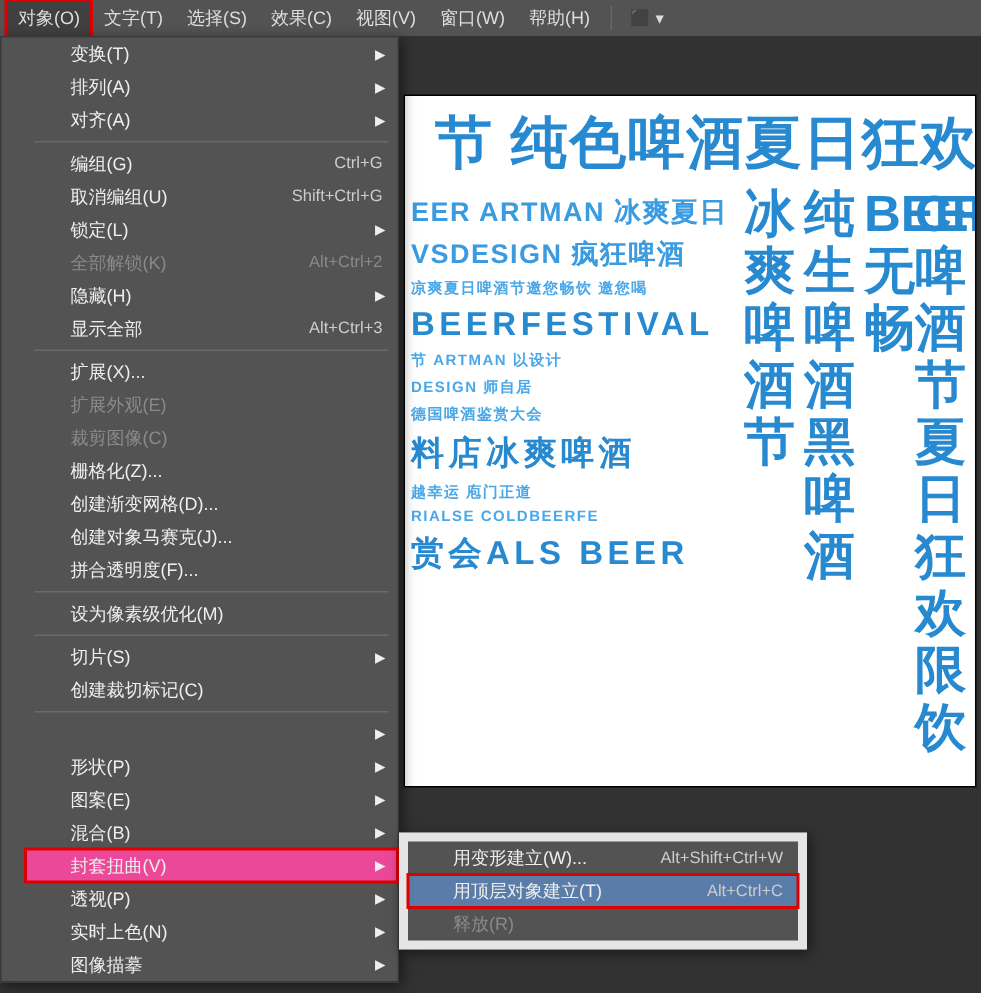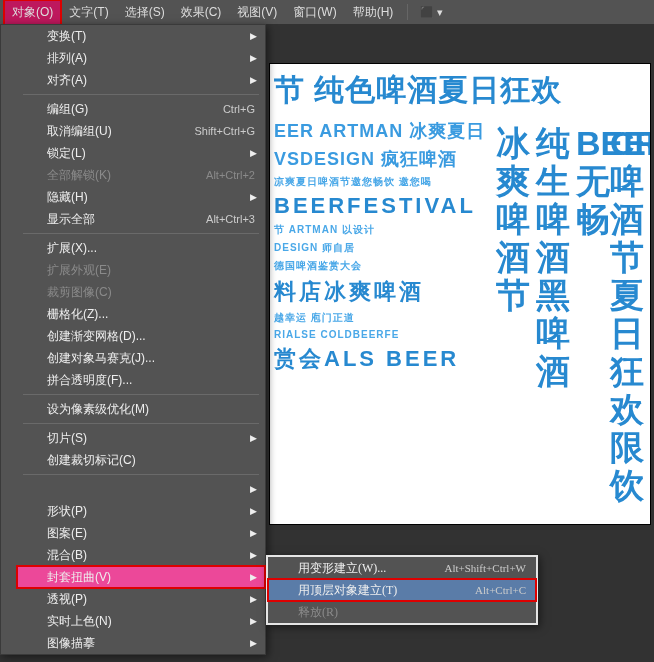--- a/index.html
+++ b/index.html
@@ -1,36 +1,36 @@
 <!DOCTYPE html>
 <html><head>
 <meta charset="utf-8">
 <style>
   * { margin: 0; padding: 0; box-sizing: border-box; }
   body { font-family: "Microsoft YaHei", sans-serif; font-size: 12px; background: #323232; width: 654px; height: 662px; overflow: hidden; position: relative; }
   .menubar { background: #535353; height: 24px; display: flex; align-items: center; padding: 0 4px; }
   .menubar-item { color: #ddd; padding: 4px 8px; cursor: pointer; }
-  .menubar-item.active { background: #be185d; outline: 2px solid #d00; outline-offset: -1px; }
+  .menubar-item.active { background: #404040; outline: 2px solid #d00; outline-offset: -1px; }
   .menubar-sep { width: 1px; height: 16px; background: #666; margin: 0 6px; }
   .menubar-icon { color: #ddd; padding: 0 6px; font-size: 11px; }
   .dropdown { position: absolute; top: 24px; left: 0; width: 266px; background: #535353; border: 1px solid #3a3a3a; box-shadow: 2px 2px 8px rgba(0,0,0,.5); z-index: 10; padding-left: 16px; }
   .menu-item { display: flex; align-items: center; padding: 4px 10px 4px 30px; color: #eee; height: 22px; position: relative; cursor: pointer; }
   .menu-item.disabled { color: #8a8a8a; }
   .menu-item.highlight { background: #ec4899; outline: 2px solid #d00; outline-offset: -1px; }
   .menu-item .label { flex: 1; }
   .menu-item .shortcut { color: #ccc; font-size: 11px; }
   .menu-item.disabled .shortcut { color: #8a8a8a; }
   .menu-item .arrow { position: absolute; right: 8px; font-size: 9px; }
   .menu-sep { height: 1px; background: #6a6a6a; margin: 3px 6px; }
-  .submenu { position: absolute; left: 266px; top: 555px; width: 272px; background: #535353; border: 2px solid #e5e5e5; box-shadow: 2px 2px 8px rgba(0,0,0,.5); z-index: 11; font-family: Liberation Serif, serif; }
+  .submenu { position: absolute; left: 266px; top: 555px; width: 272px; background: #535353; border: 6px solid #e5e5e5; box-shadow: 2px 2px 8px rgba(0,0,0,.5); z-index: 11; }
   .sub-hl { background: #5a7ca8; outline: 2px solid #d00; outline-offset: -1px; }
   .canvas { position: absolute; left: 266px; top: 24px; right: 0; bottom: 0; background: #323232; display:flex; align-items:flex-start; justify-content:center; padding-top:40px; }
   .artboard { width: 380px; height: 460px; background: #fff; box-shadow: 0 0 0 1px #000; overflow:hidden; position:relative; color:#2789d0; font-weight:bold; }
   .artboard .row { white-space: nowrap; letter-spacing:1px; }
-  .artboard .t1 { font-size:30px; padding:6px 4px; }
+  .artboard .t1 { font-size:38px; padding:6px 20px; }
   .artboard .t2 { font-size:18px; padding:2px 4px; color:#3a9be0; }
   .artboard .t3 { font-size:22px; padding:2px 4px; letter-spacing:3px; }
   .artboard .t4 { font-size:10px; padding:2px 4px; color:#4aa8e8; }
   .artboard .vcol { position:absolute; top:60px; font-size:34px; width:34px; line-height:38px; }
   .v1{ right:120px;} .v2{ right:80px; font-size:22px; width:22px; line-height:26px; top:140px;} .v3{ right:40px; font-size:22px; width:22px; line-height:26px; top:70px;} .v4{ right:6px; font-size:18px; width:20px; line-height:22px; top:60px;}
 </style>
 </head>
 <body>
 
 <div class="menubar" id="menubar">

